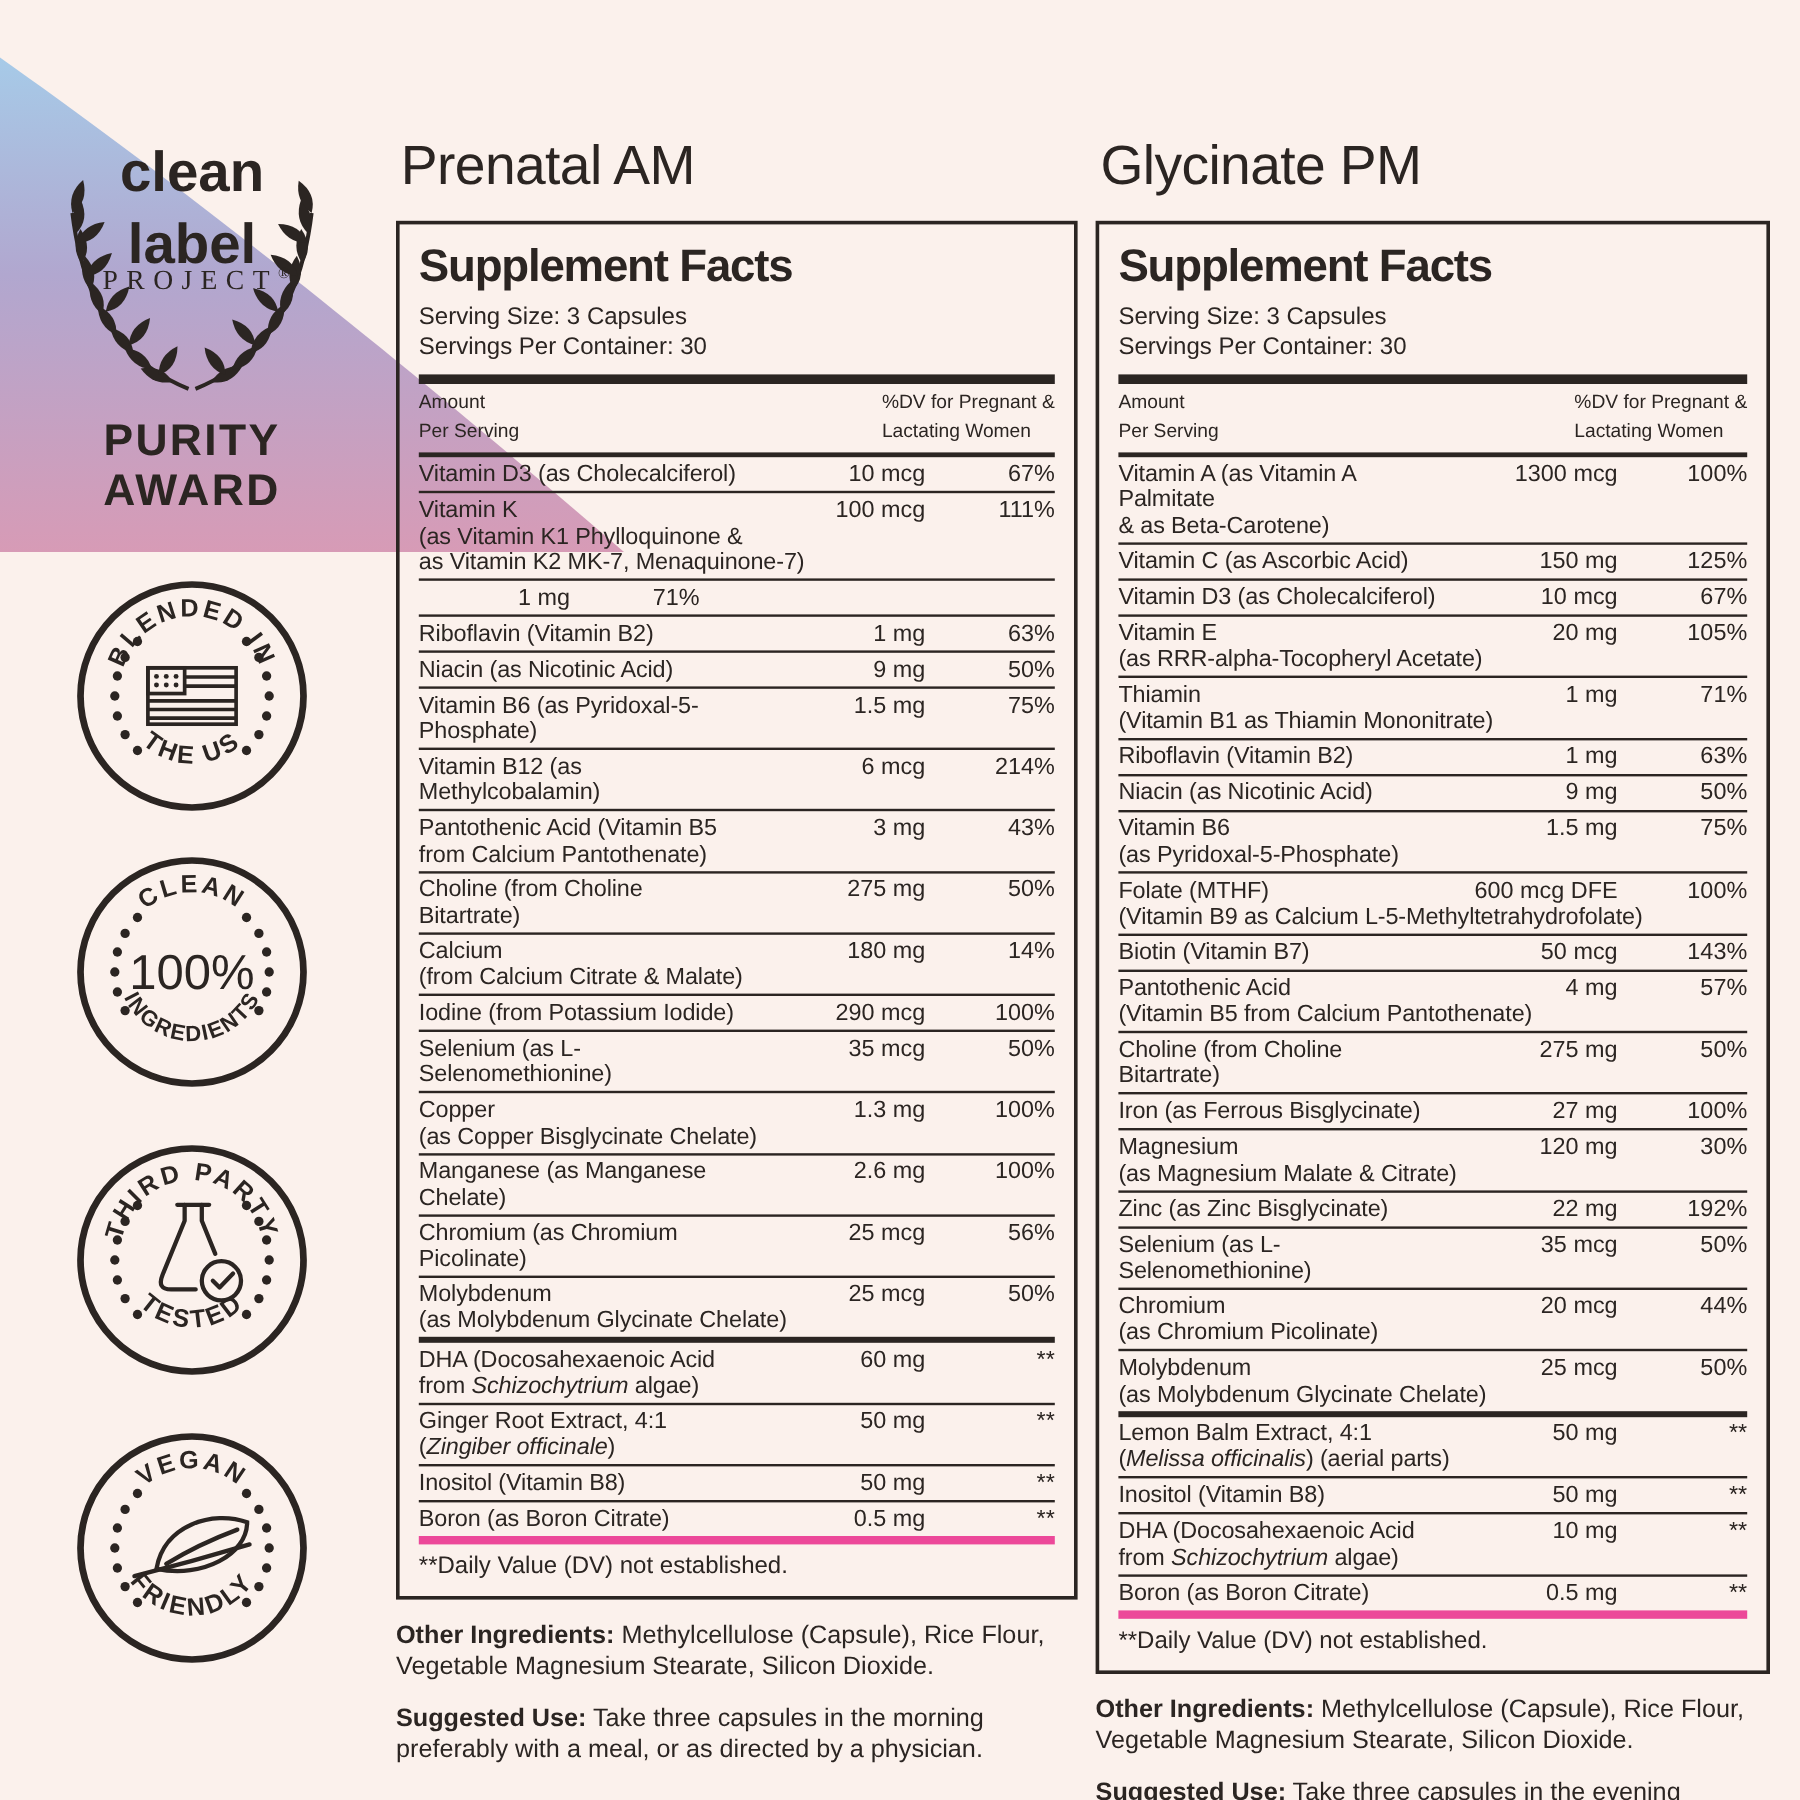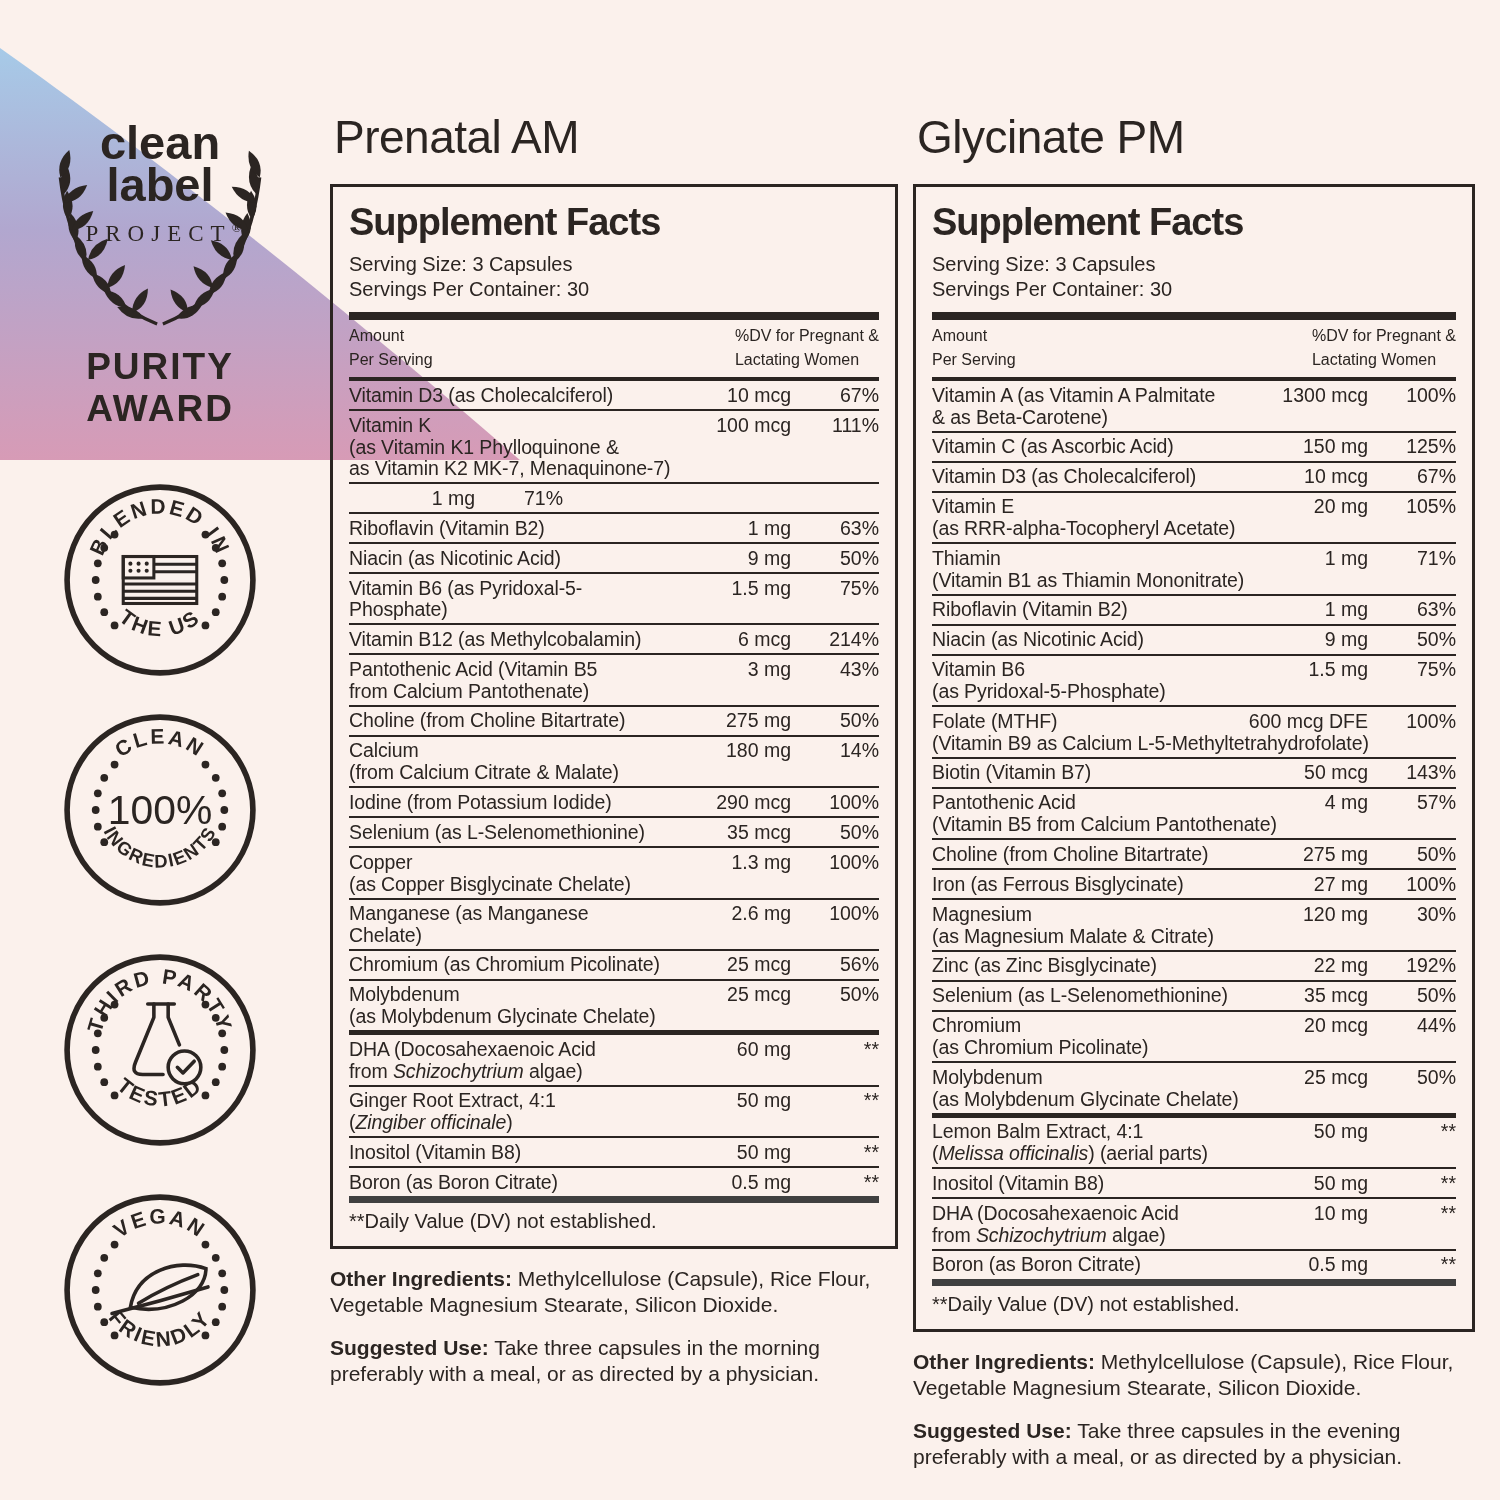--- a/index.html
+++ b/index.html
@@ -9,21 +9,21 @@
     font-family:"Liberation Sans","DejaVu Sans",sans-serif;
   }
   .bg-swoosh{position:absolute;left:0;top:1040;width:1500px;height:460px;z-index:0;}
   .layer{position:absolute;z-index:1;}
 
   
   .clp-logo{left:22px;top:108px;width:276px;height:340px;text-align:center;}
   .clp-logo .wreath{position:absolute;left:8px;top:10px;}
   .clp-word{position:absolute;width:100%;font-weight:bold;font-size:47px;line-height:46px;letter-spacing:0px;color:#2b2522;}
   .clp-clean{top:12px;}
-  .clp-label{top:54px;}
+  .clp-label{top:72px;}
   .clp-project{position:absolute;width:100%;top:112px;font-family:"Liberation Serif","DejaVu Serif",serif;
     font-size:23px;letter-spacing:7px;text-indent:7px;color:#2b2522;}
   .clp-project sup{font-size:13px;letter-spacing:0;}
   .clp-award-line{position:absolute;width:100%;font-weight:bold;font-size:37px;letter-spacing:2px;color:#2b2522;}
   .clp-purity{top:238px;}
   .clp-award{top:280px;}
 
   
   .badge{position:absolute;left:63px;width:194px;height:194px;}
   .badge svg{width:100%;height:100%;}
@@ -42,26 +42,26 @@
   .sf-title{font-size:38px;font-weight:bold;letter-spacing:-1px;margin:2px 0 8px 0;}
   .sf-serving{font-size:20px;line-height:25px;}
   .sf-head{display:flex;justify-content:space-between;align-items:flex-end;
     border-top:8px solid #2b2522;border-bottom:4px solid #2b2522;
     margin-top:10px;padding:4px 0 5px 0;font-size:16px;line-height:24px;}
   .sf-head .right{text-align:left;}
 
   .sf-row{padding:2.5px 0;border-top:2px solid #2b2522;}
   .sf-rows .sf-row:first-child{border-top:none;}
   .sf-row.thick-top{border-top:5px solid #2b2522;}
-  .sf-line{display:flex;align-items:baseline;}
+  .sf-line{display:flex;align-items:baseline;gap:20px;}
   .sf-name{flex:1;font-size:19.5px;line-height:21.5px;letter-spacing:-0.1px;}
   .sf-amt{width:126px;text-align:right;font-size:19.5px;white-space:nowrap;}
   .sf-dv{width:88px;text-align:right;font-size:19.5px;white-space:nowrap;}
   .sf-sub{font-size:19.5px;line-height:21.5px;letter-spacing:-0.1px;}
-  .sf-foot{border-top:7px solid #404040;margin-top:0;padding:7px 0 3px 0;font-size:20px;}
+  .sf-foot{border-top:7px solid #ec4899;margin-top:0;padding:7px 0 3px 0;font-size:20px;}
 
   .para{margin-top:17px;font-size:21px;line-height:26px;}
   .para b{font-weight:bold;}
 </style>
 </head>
 <body>
 
 <div class="bg-swoosh">
   <svg width="1500" height="460" viewBox="0 0 1500 460">
     <defs>

